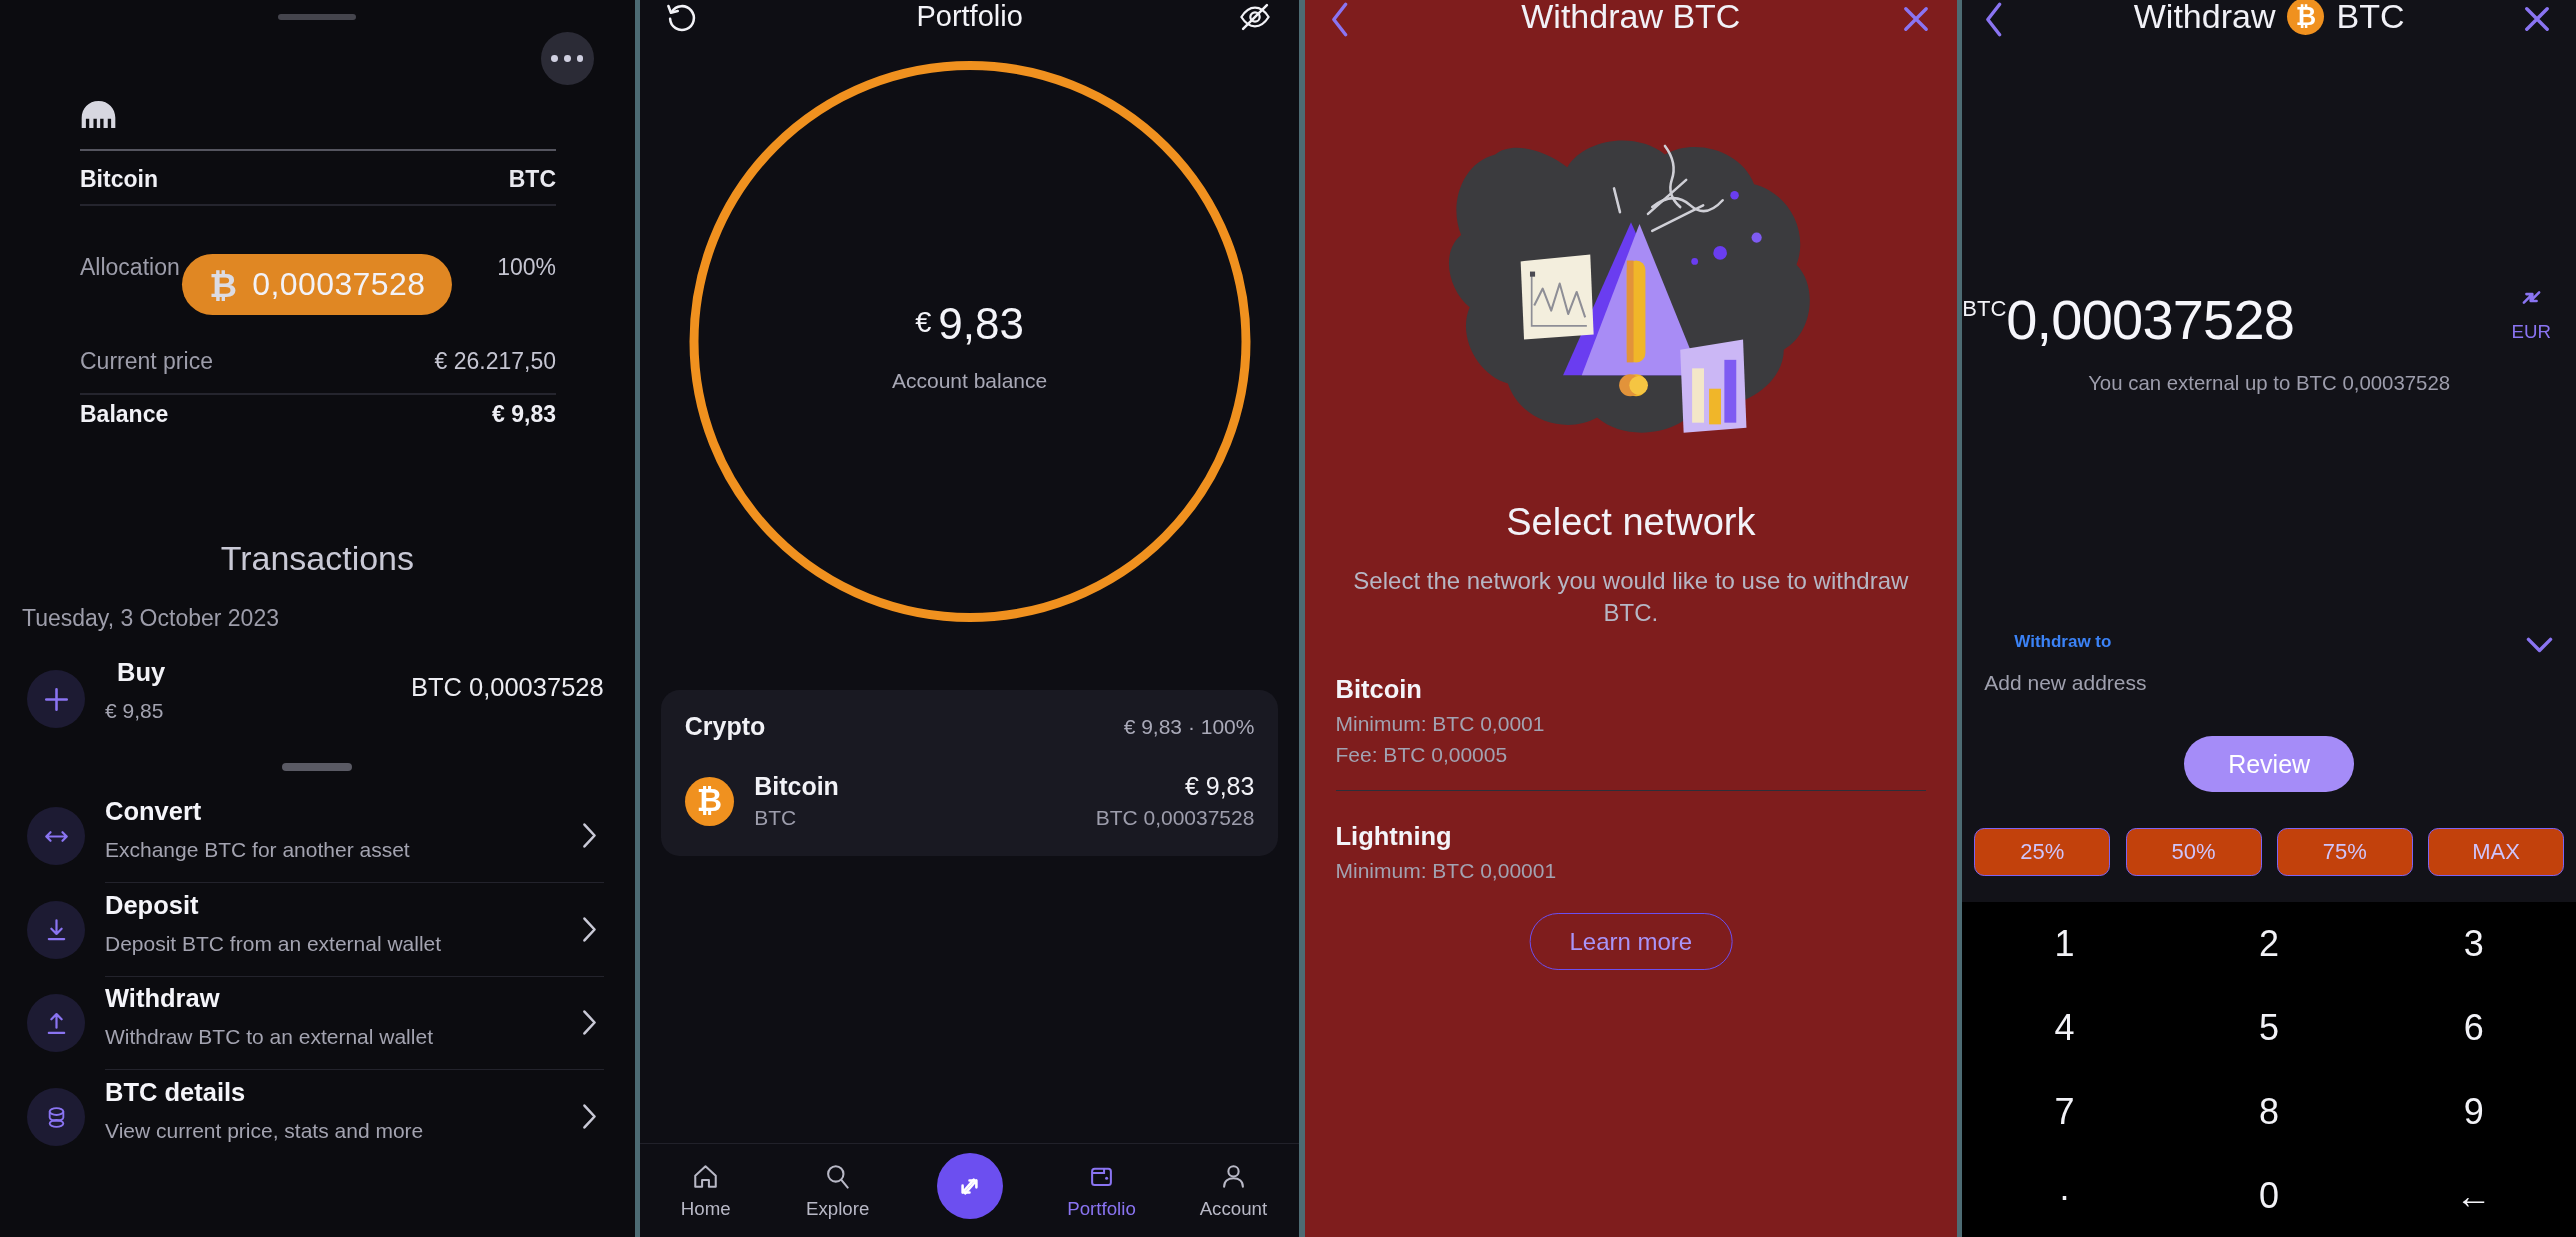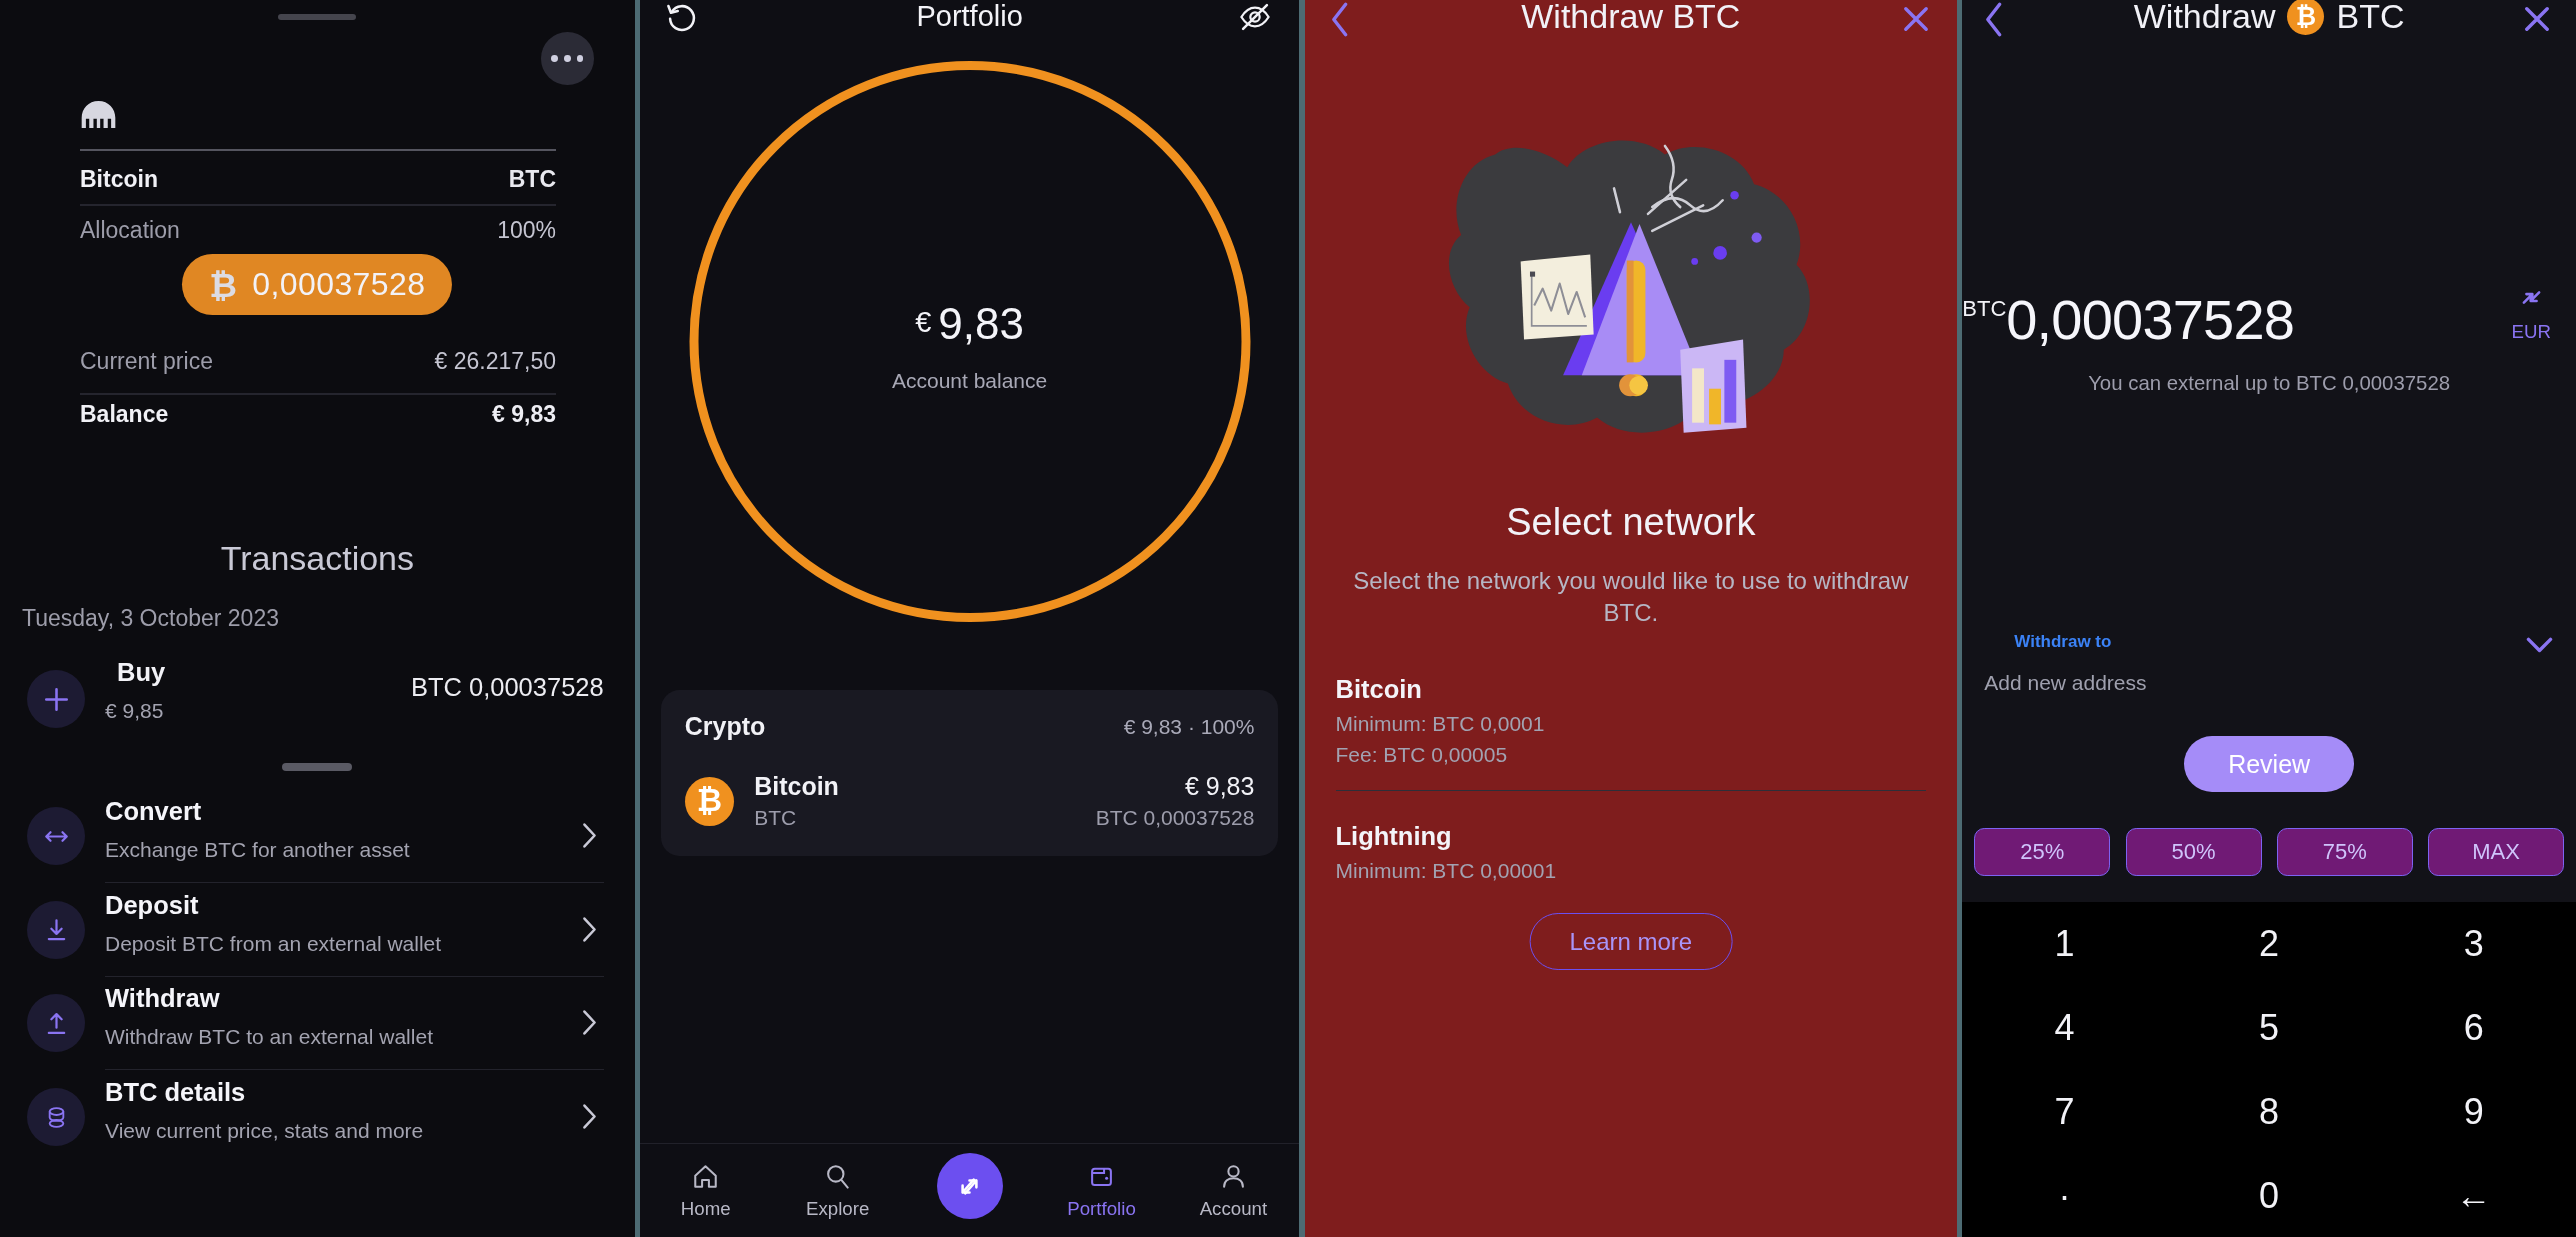--- a/index.html
+++ b/index.html
@@ -172,21 +172,21 @@
   #p4 .review {
     position: absolute; left: 50%; transform: translateX(-50%); top: 736px;
     background: #a58cf8; border-radius: 31px; padding: 13.6px 44px;
     font-size: 25px; color: #ffffff;
   }
 
   #p4 .pctrow { position: absolute; left: 0; right: 0; top: 828px; display: flex; gap: 15.3px; padding: 0 12px; }
   #p4 .pctrow .chip {
     flex: 1; border: 1.7px solid #7d63f3; border-radius: 10.2px; height: 48px;
     display: flex; align-items: center; justify-content: center;
-    font-size: 22px; color: #cfc4fb; background: #701a75;
+    font-size: 22px; color: #cfc4fb; background: #c2410c;
   }
 
   #p4 .keypad { position: absolute; left: 0; right: 0; top: 902px; bottom: 0; display: grid; grid-template-columns: repeat(3, 1fr); grid-template-rows: repeat(4, 1fr); background: #000; }
   #p4 .keypad .key { display: flex; align-items: center; justify-content: center; font-size: 36px; color: #f2f2f7; font-weight: 300; }
 </style>
 </head>
 <body>
 
 <div class="stage">
 
@@ -208,21 +208,21 @@
     <div class="rowline" style="top:149px;"></div>
 
     <div class="kv" style="top:166px;">
       <span class="k" style="color:#f1f1f6;font-weight:700;">Bitcoin</span>
       <span class="v" style="color:#e9e9ef;font-weight:700;">BTC</span>
     </div>
 
     <div class="rowline faint" style="top:204px;"></div>
 
     <div class="kv" style="top:217px;">
-      <span class="k" style="color:#9d9daa;">Allocation</span>
+      <span class="k" style="color:#9d9daa;margin-top:37px;">Allocation</span>
       <span class="v" style="color:#c5c5d1;">100%</span>
     </div>
 
     <div class="btcpill">
       <span class="glyph">₿</span>
       <span class="amt">0,00037528</span>
     </div>
 
     <div class="kv" style="top:348px;">
       <span class="k" style="color:#9d9daa;">Current price</span>

